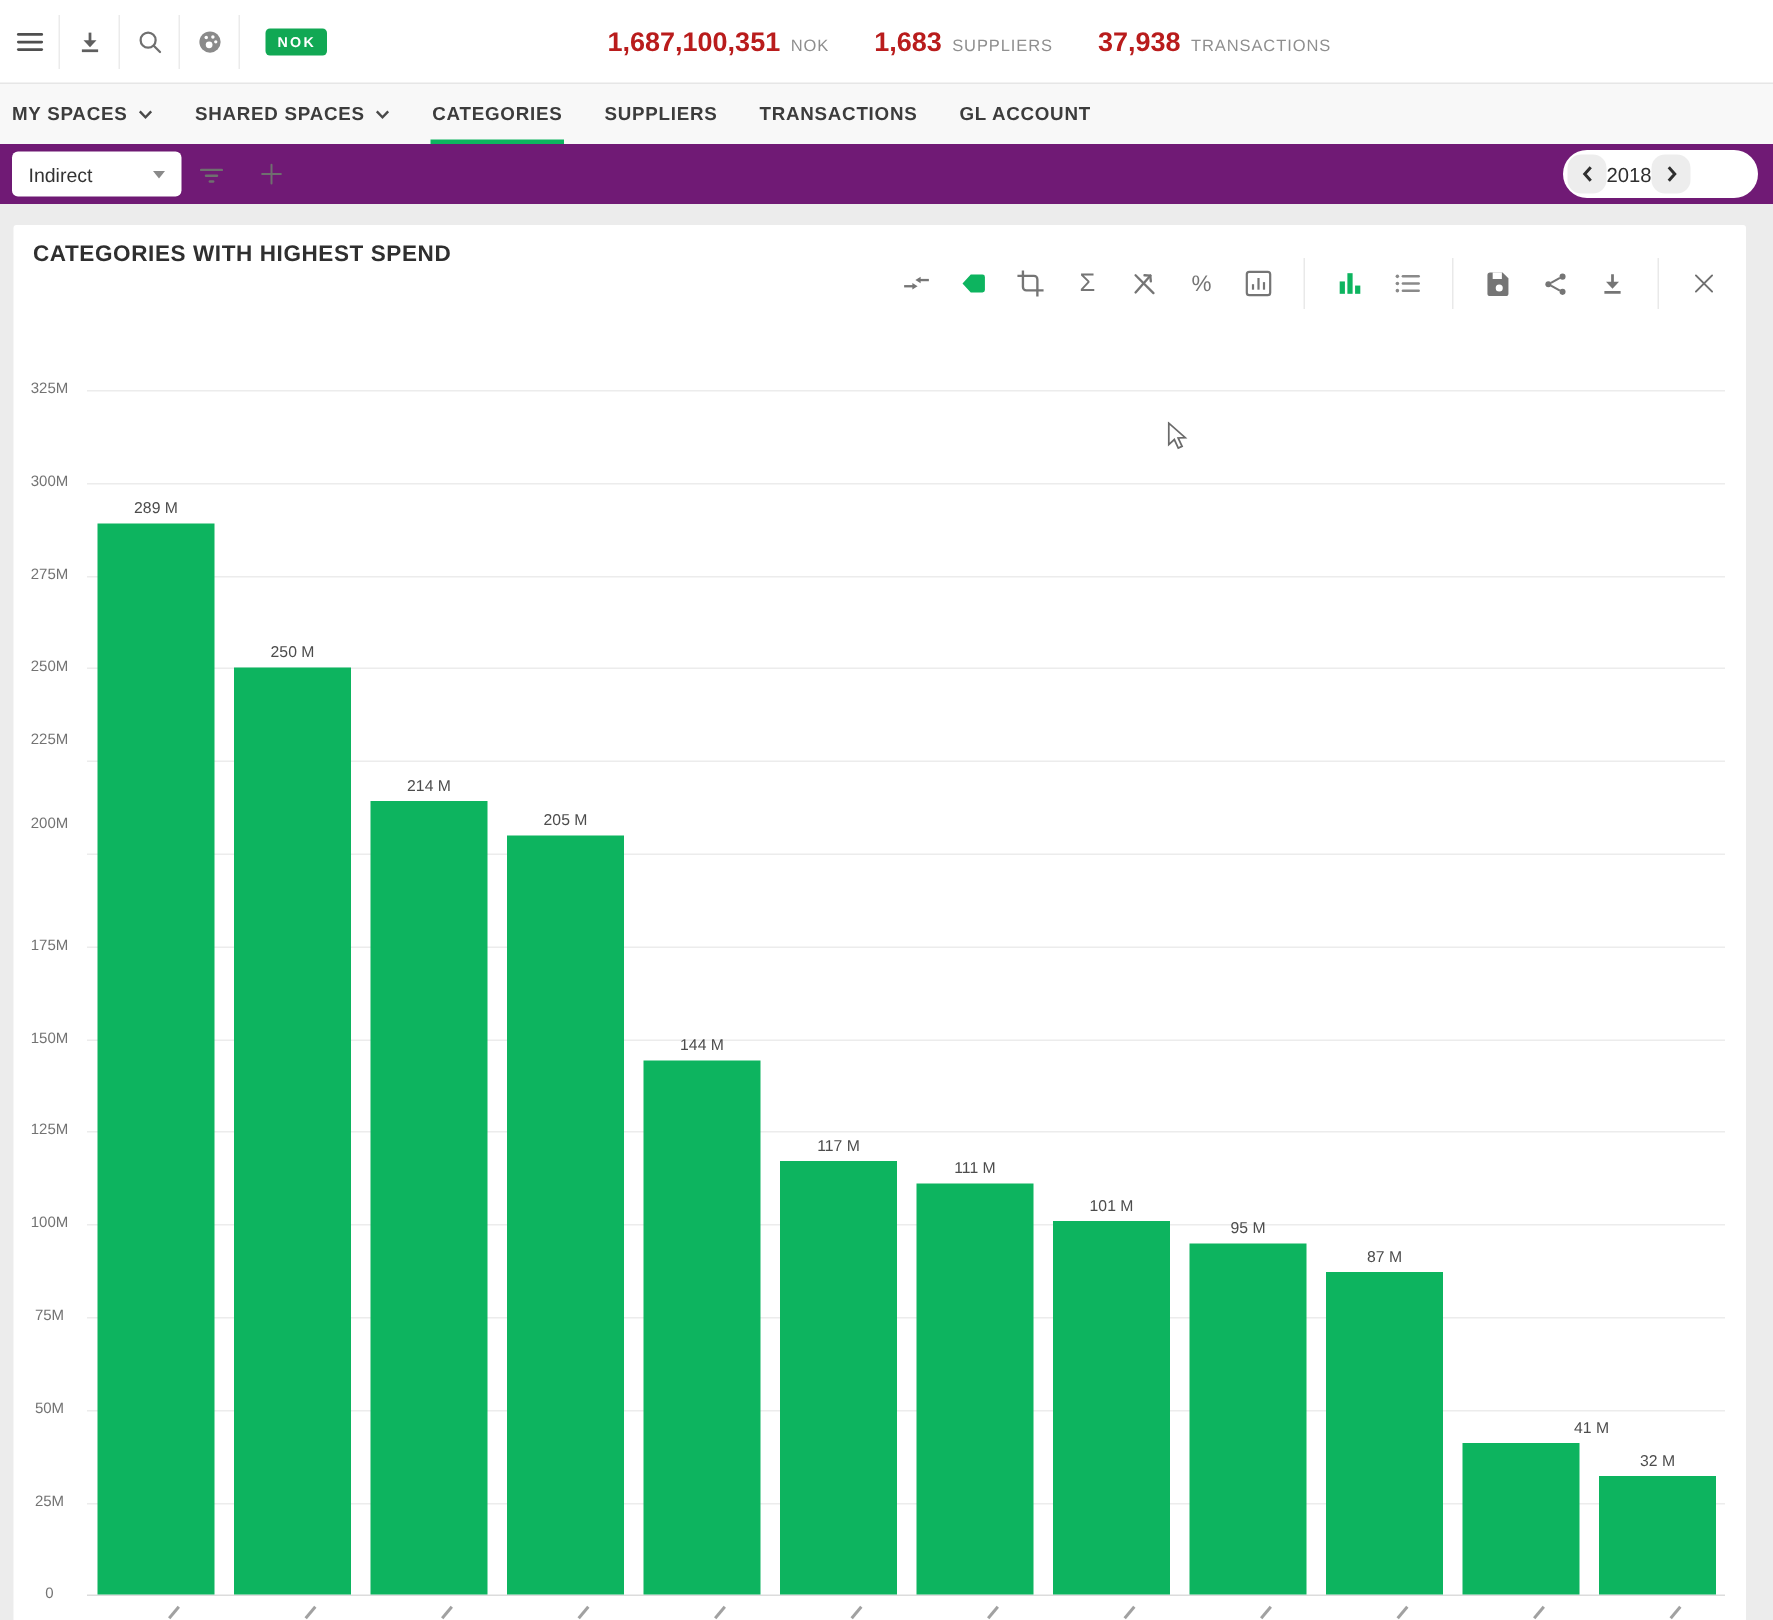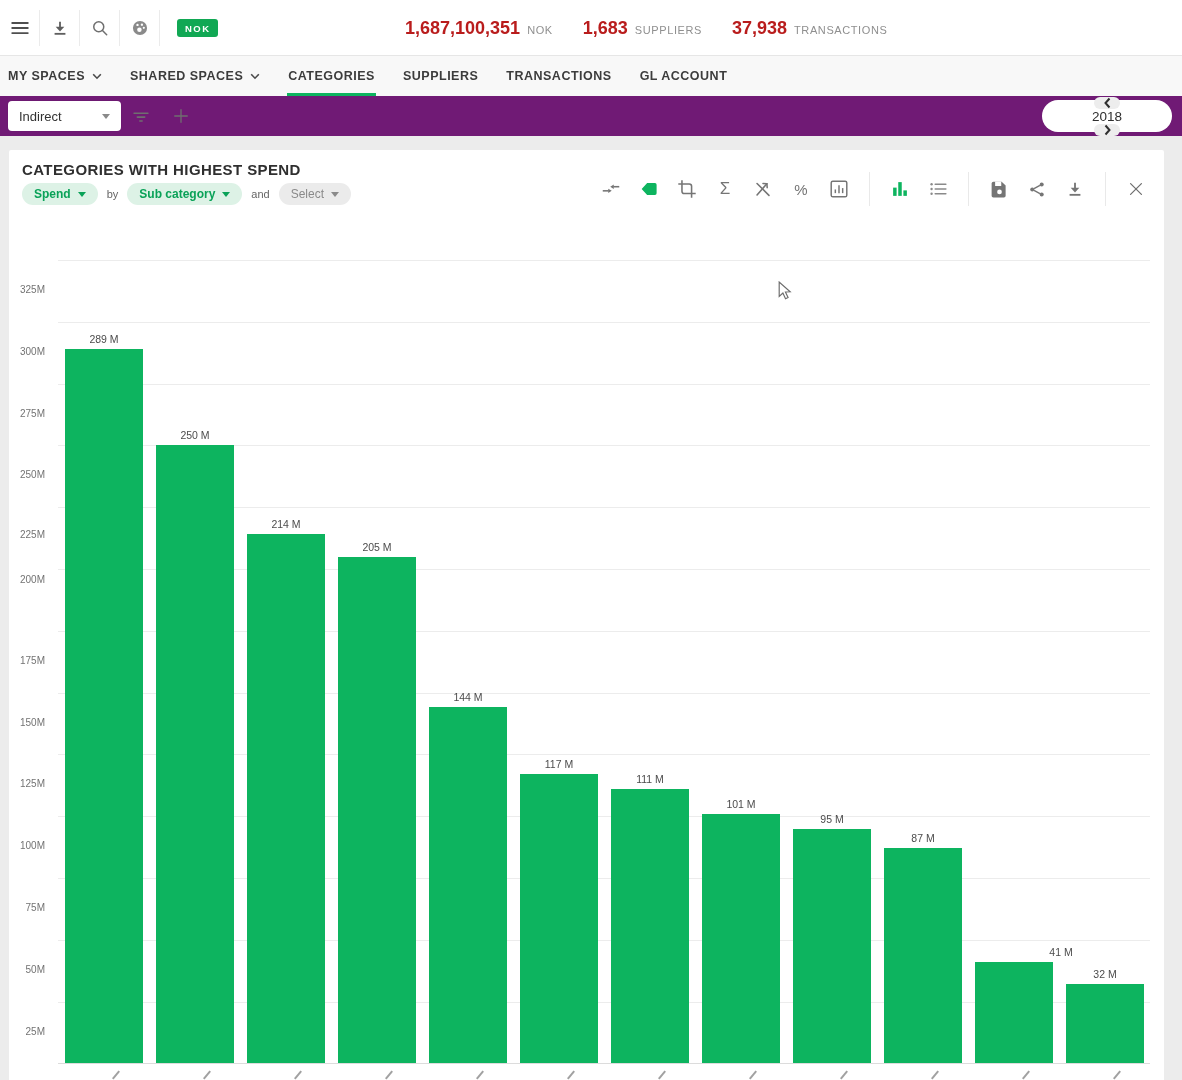--- a/index.html
+++ b/index.html
@@ -32,21 +32,21 @@
   .nav-tab { display:flex; align-items:center; gap:7px; padding:0 14px; height:40px; font-size:12.5px; font-weight:700; color:#3c3c3c; letter-spacing:0.5px; position:relative; cursor:pointer; }
   .nav-tab:first-child { padding-left:0; }
   .nav-tab.active::after { content:''; position:absolute; left:13px; right:13px; bottom:0; height:3px; background:#0db45f; }
   .nav-tab:first-child.active::after { left:0; }
 
   
   .filterbar { height:40px; background:#701a75; display:flex; align-items:center; padding:0 8px; position:relative; }
   .dim-select { width:113px; height:30px; background:#fff; border-radius:4px; display:flex; align-items:center; justify-content:space-between; padding:0 11px; font-size:13px; color:#333; cursor:pointer; box-shadow:0 0 0 1px rgba(0,0,0,0.02); }
   .caret-down { width:0; height:0; border-left:4px solid transparent; border-right:4px solid transparent; border-top:5px solid #8a8a8a; }
   .fb-icon { width:40px; height:40px; display:flex; align-items:center; justify-content:center; cursor:pointer; }
-  .year-pager { position:absolute; right:10px; top:4px; height:32px; width:130px; background:#fff; border-radius:16px; display:flex; align-items:center; justify-content:center; padding:3px;flex-direction:column; }
+  .year-pager { position:absolute; right:10px; top:4px; height:32px; width:130px; background:#fff; border-radius:16px; display:flex; align-items:center; justify-content:flex-start; padding:3px; }
   .pager-btn { width:26px; height:26px; border-radius:9px; background:#ededed; display:flex; align-items:center; justify-content:center; cursor:pointer; }
   .year-text { font-size:13.5px; color:#2f2f2f; }
 
   
   .card { position:absolute; left:9px; top:150px; width:1155px; height:980px; background:#fff; border-radius:2px; }
   .card-title { position:absolute; left:13px; top:11px; font-size:15px; font-weight:700; letter-spacing:0.4px; color:#2f2f2f; }
   .pill-row { position:absolute; left:13px; top:33px; display:flex; align-items:center; gap:9px; }
   .pill { height:22px; border-radius:11px; display:flex; align-items:center; gap:7px; padding:0 12px; font-size:12px; cursor:pointer; }
   .pill.green { background:#ddf2e6; color:#0aa258; font-weight:700; }
   .pill.green .caret-down { border-top-color:#0aa258; }
@@ -55,21 +55,21 @@
 
   .toolbar { position:absolute; right:16px; top:22px; display:flex; align-items:center; gap:14px; }
   .tbi { width:24px; height:24px; display:flex; align-items:center; justify-content:center; cursor:pointer; }
   .tbi .glyph { font-size:17px; color:#757575; font-weight:500; }
   .tb-div { width:1px; height:34px; background:#e9e9e9; margin:0 4px; }
 
   
   .chart { position:absolute; left:0; top:80px; width:1155px; height:900px; }
   .gridline { position:absolute; left:49px; width:1092px; height:1px; background:#ececec; }
   .gridline.zero { background:#dcdcdc; }
-  .ylabel { position:absolute; left:0; width:36px; text-align:right; font-size:10px; color:#737373;margin-top:30px; }
+  .ylabel { position:absolute; left:0; width:48px; text-align:center; font-size:10px; color:#737373; }
   .bar { position:absolute; background:#0db45f; cursor:pointer; }
   .bar-value { position:absolute; width:78px; text-align:center; font-size:10.5px; color:#4c4c4c; }
   .xstub { position:absolute; width:10px; height:2px; background:#919191; transform:rotate(-50deg); opacity:0.85; }
   .cursor { position:absolute; pointer-events:none; }
 </style>
 </head>
 <body>
 
 <header class="topbar">
   <div class="tb-left">
@@ -208,36 +208,20 @@
             <polyline points="2.5,1.5 6.5,6 2.5,10.5" stroke="#2f2f2f" stroke-width="2"></polyline>
           </svg>
         </span>
     </div>
   </div>
 </div>
 
 <section class="card">
   <h2 class="card-title" style="margin:0">CATEGORIES WITH HIGHEST SPEND</h2>
 
-  <div class="pill-row">
-    <div class="pill green">
-      <span>Spend</span>
-      <span class="caret-down"></span>
-    </div>
-    <span class="conj">by</span>
-    <div class="pill green">
-      <span>Sub category</span>
-      <span class="caret-down"></span>
-    </div>
-    <span class="conj">and</span>
-    <div class="pill gray">
-      <span>Select</span>
-      <span class="caret-down"></span>
-    </div>
-  </div>
 
   <div class="toolbar">
     <div class="tbi">
       <span>
         <svg width="22" height="22" viewBox="0 0 24 24">
             <g stroke="#757575" stroke-width="1.7">
               <line x1="3" y1="14" x2="9.5" y2="14"></line>
               <line x1="21" y1="9.5" x2="14.5" y2="9.5"></line>
             </g>
             <polygon points="9,11.6 12.8,14 9,16.4" fill="#757575"></polygon>
@@ -366,21 +350,21 @@
   <div class="chart" id="chart-area">
       <div class="gridline" style="top: 30px;"></div>
       <div class="ylabel" style="top: 24px;">325M</div>
       <div class="gridline" style="top: 91.8px;"></div>
       <div class="ylabel" style="top: 85.8px;">300M</div>
       <div class="gridline" style="top: 153.6px;"></div>
       <div class="ylabel" style="top: 147.6px;">275M</div>
       <div class="gridline" style="top: 215.4px;"></div>
       <div class="ylabel" style="top: 209.4px;">250M</div>
       <div class="gridline" style="top: 277.2px;"></div>
-      <div class="ylabel" style="top: 269px;">225M</div>
+      <div class="ylabel" style="top: 258px;">225M</div>
       <div class="gridline" style="top: 339px;"></div>
       <div class="ylabel" style="top: 314px;">200M</div>
       <div class="gridline" style="top: 400.8px;"></div>
       <div class="ylabel" style="top: 394.8px;">175M</div>
       <div class="gridline" style="top: 462.6px;"></div>
       <div class="ylabel" style="top: 456.6px;">150M</div>
       <div class="gridline" style="top: 524.4px;"></div>
       <div class="ylabel" style="top: 518.4px;">125M</div>
       <div class="gridline" style="top: 586.2px;"></div>
       <div class="ylabel" style="top: 580.2px;">100M</div>

